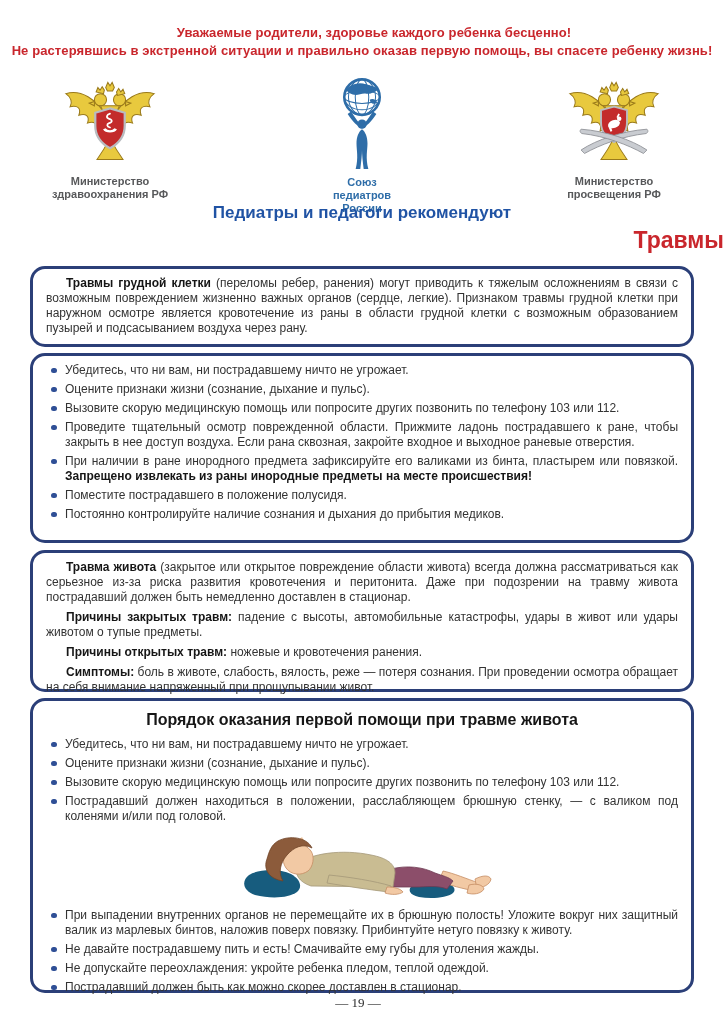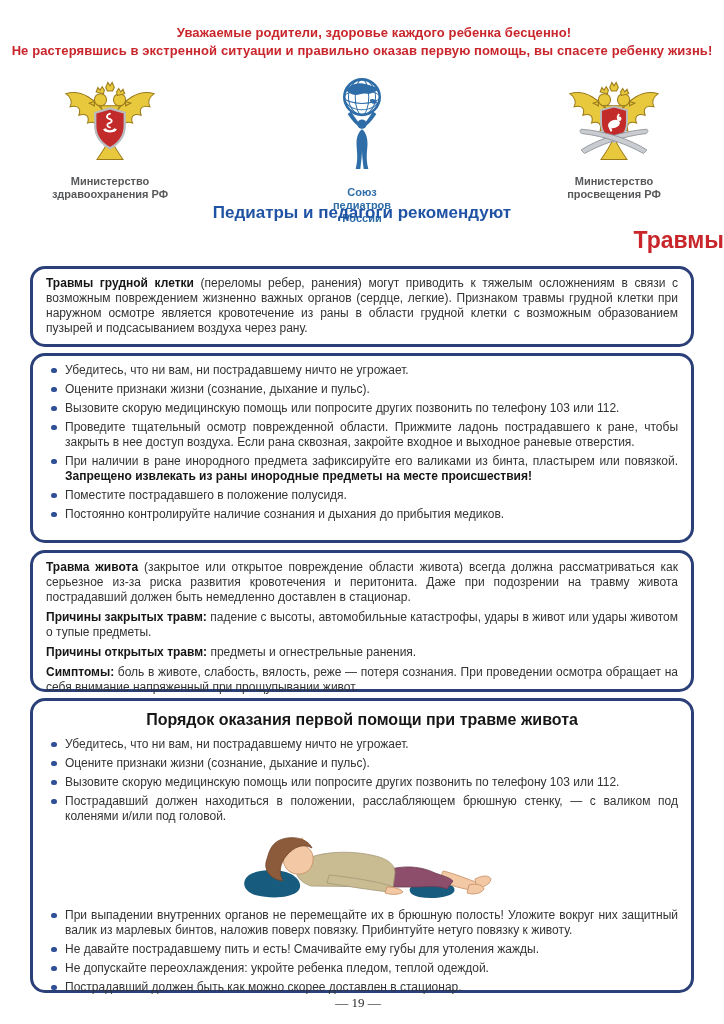--- a/index.html
+++ b/index.html
@@ -14,21 +14,21 @@
   }
   .hdr-line.l1 { top:25px;padding-left:24px; }
   .hdr-line.l2 { top:43px; }
 
   .logo-block { position:absolute; text-align:center; }
   .logo-health { left:20px;  width:180px; top:80px; }
   .logo-union  { left:272px; width:180px; top:76px; }
   .logo-edu    { left:524px; width:180px; top:80px; }
   .logo-art { display:block; margin:0 auto; }
   .logo-caption { font-size:11px; font-weight:bold; color:#58595b; line-height:13px; margin-top:7px; }
-  .logo-caption.blue { color:#2e6da8; margin-top:12px; }
+  .logo-caption.blue { color:#2e6da8; margin-top:2px; }
 
   .subtitle {
     position:absolute; top:203px; left:0; right:0; text-align:center;
     font-size:17px; font-weight:bold; color:#2053a4;
   }
   .doc-title {
     position:absolute; top:227px; left:0; right:0; text-align:right;
     font-size:23px; font-weight:bold; color:#c9262c;
   }
 
@@ -38,21 +38,21 @@
     padding:7px 13px 6px 13px;
     font-size:12px; line-height:15px; color:#333333; background:#ffffff;
   }
   .box1 { top:266px; height:81px; }
   .box2 { top:353px; height:190px; }
   .box3 { top:550px; height:142px; }
   .box4 { top:698px; height:295px; }
 
   .box p { text-align:justify; }
   .box3 p { margin-bottom:5px; }
-  .lead { font-weight:bold; color:#161616; }
+  .lead { font-weight:bold; color:#161616;margin-left:20px; }
   .box-heading {
     text-align:center; font-weight:bold; font-size:16px; line-height:19px;
     color:#161616; margin:2px 0 8px 0;
   }
   ul.bullets { list-style:none; }
   ul.bullets li {
     position:relative; padding-left:19px; margin-bottom:4px; text-align:justify;
   }
   ul.bullets li::before {
     content:""; position:absolute; left:5px; top:4.5px;
@@ -177,21 +177,21 @@
       <li><span>Проведите тщательный осмотр поврежденной области. Прижмите ладонь пострадавшего к ране, чтобы закрыть в нее доступ воздуха. Если рана сквозная, закройте входное и выходное раневые отверстия.</span></li>
       <li><span>При наличии в ране инородного предмета зафиксируйте его валиками из бинта, пластырем или повязкой. </span><span class="bold-run">Запрещено извлекать из раны инородные предметы на месте происшествия!</span></li>
       <li><span>Поместите пострадавшего в положение полусидя.</span></li>
       <li><span>Постоянно контролируйте наличие сознания и дыхания до прибытия медиков.</span></li>
     </ul>
   </div>
 
   <div class="box box3">
     <p><span class="lead">Травма живота</span><span> (закрытое или открытое повреждение области живота) всегда должна рассматриваться как серьезное из-за риска развития кровотечения и перитонита. Даже при подозрении на травму живота пострадавший должен быть немедленно доставлен в стационар.</span></p>
     <p><span class="lead">Причины закрытых травм:</span><span> падение с высоты, автомобильные катастрофы, удары в живот или удары животом о тупые предметы.</span></p>
-    <p><span class="lead">Причины открытых травм:</span><span> предметы и огнестрельные ранения.</span></p>
+    <p><span class="lead">Причины открытых травм:</span><span> ножевые и кровотечения ранения.</span></p>
     <p><span class="lead">Симптомы:</span><span> боль в животе, слабость, вялость, реже — потеря сознания. При проведении осмотра обращает на себя внимание напряженный при прощупывании живот.</span></p>
   </div>
 
   <div class="box box4">
     <div class="box-heading">Порядок оказания первой помощи при травме живота</div>
     <ul class="bullets">
       <li><span>Убедитесь, что ни вам, ни пострадавшему ничто не угрожает.</span></li>
       <li><span>Оцените признаки жизни (сознание, дыхание и пульс).</span></li>
       <li><span>Вызовите скорую медицинскую помощь или попросите других позвонить по телефону 103 или 112.</span></li>
       <li><span>Пострадавший должен находиться в положении, расслабляющем брюшную стенку, — с валиком под коленями и/или под головой.</span></li>

